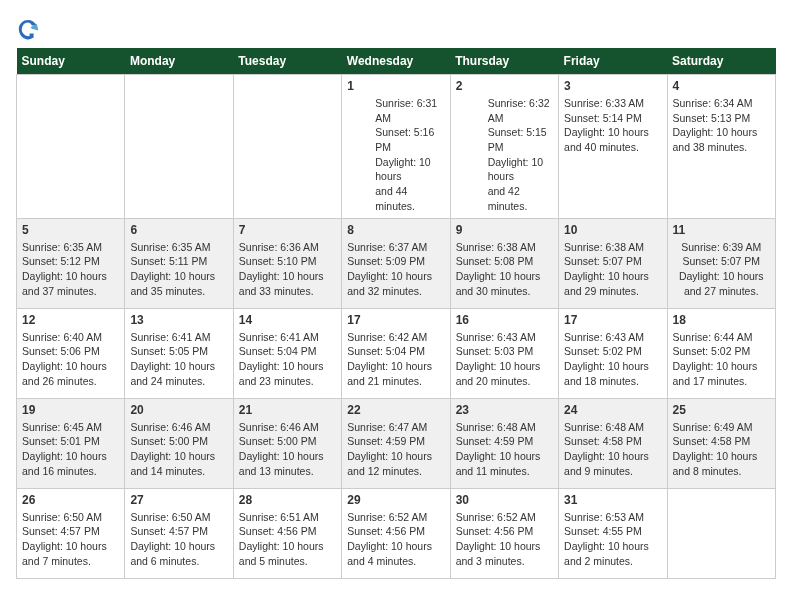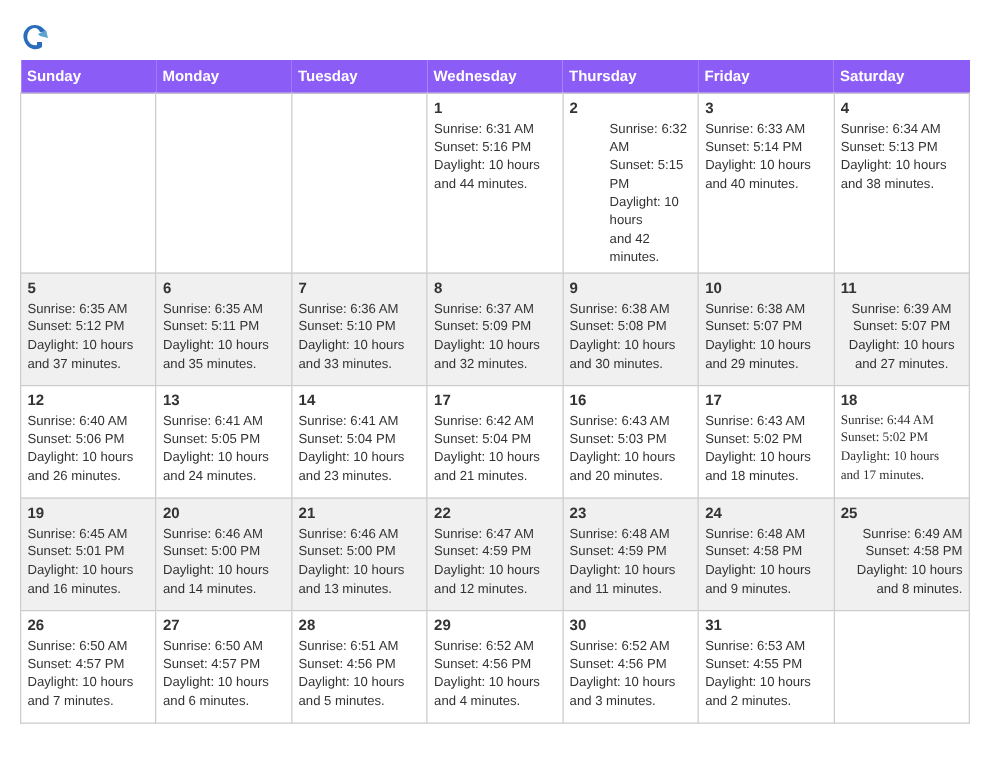--- a/index.html
+++ b/index.html
@@ -46,21 +46,21 @@
     .subtitle {
       font-size: 15px;
       color: #555;
     }
     table {
       width: 100%;
       border-collapse: collapse;
       font-size: 11px;
     }
     thead tr th {
-      background-color: #8b5cf6;
+      background-color: #14532d;
       color: #fff;
       text-align: left;
       padding: 6px 5px;
       font-size: 12px;
       font-weight: bold;
     }
     tbody tr td {
       border: 1px solid #ccc;
       vertical-align: top;
       padding: 4px 5px;
@@ -123,21 +123,21 @@
         <th>Saturday</th>
       </tr>
   </thead>
   <tbody id="calendar-body">
   <tr>
         <td class="empty"></td>
         <td class="empty"></td>
         <td class="empty"></td>
         <td>
           <span class="day-number">1</span>
-          <div class="day-info" style="white-space: pre-line;">Sunrise: 6:31 AM
+          <div class="day-info" style="white-space: pre-line; margin-left: 28px;">Sunrise: 6:31 AM
 Sunset: 5:16 PM
 Daylight: 10 hours
 and 44 minutes.</div>
         </td>
         <td>
           <span class="day-number">2</span>
           <div class="day-info" style="white-space: pre-line; margin-left: 32px;">Sunrise: 6:32 AM
 Sunset: 5:15 PM
 Daylight: 10 hours
 and 42 minutes.</div>
@@ -246,21 +246,21 @@
         </td>
         <td>
           <span class="day-number">17</span>
           <div class="day-info" style="white-space: pre-line;">Sunrise: 6:43 AM
 Sunset: 5:02 PM
 Daylight: 10 hours
 and 18 minutes.</div>
         </td>
         <td>
           <span class="day-number">18</span>
-          <div class="day-info" style="white-space: pre-line; font-family: Liberation Serif, serif;">Sunrise: 6:44 AM
+          <div class="day-info" style="white-space: pre-line;">Sunrise: 6:44 AM
 Sunset: 5:02 PM
 Daylight: 10 hours
 and 17 minutes.</div>
         </td>
       </tr>
       <tr>
         <td>
           <span class="day-number">19</span>
           <div class="day-info" style="white-space: pre-line;">Sunrise: 6:45 AM
 Sunset: 5:01 PM
@@ -297,21 +297,21 @@
         </td>
         <td>
           <span class="day-number">24</span>
           <div class="day-info" style="white-space: pre-line;">Sunrise: 6:48 AM
 Sunset: 4:58 PM
 Daylight: 10 hours
 and 9 minutes.</div>
         </td>
         <td>
           <span class="day-number">25</span>
-          <div class="day-info" style="white-space: pre-line; text-align: right;">Sunrise: 6:49 AM
+          <div class="day-info" style="white-space: pre-line;">Sunrise: 6:49 AM
 Sunset: 4:58 PM
 Daylight: 10 hours
 and 8 minutes.</div>
         </td>
       </tr>
       <tr>
         <td>
           <span class="day-number">26</span>
           <div class="day-info" style="white-space: pre-line;">Sunrise: 6:50 AM
 Sunset: 4:57 PM

